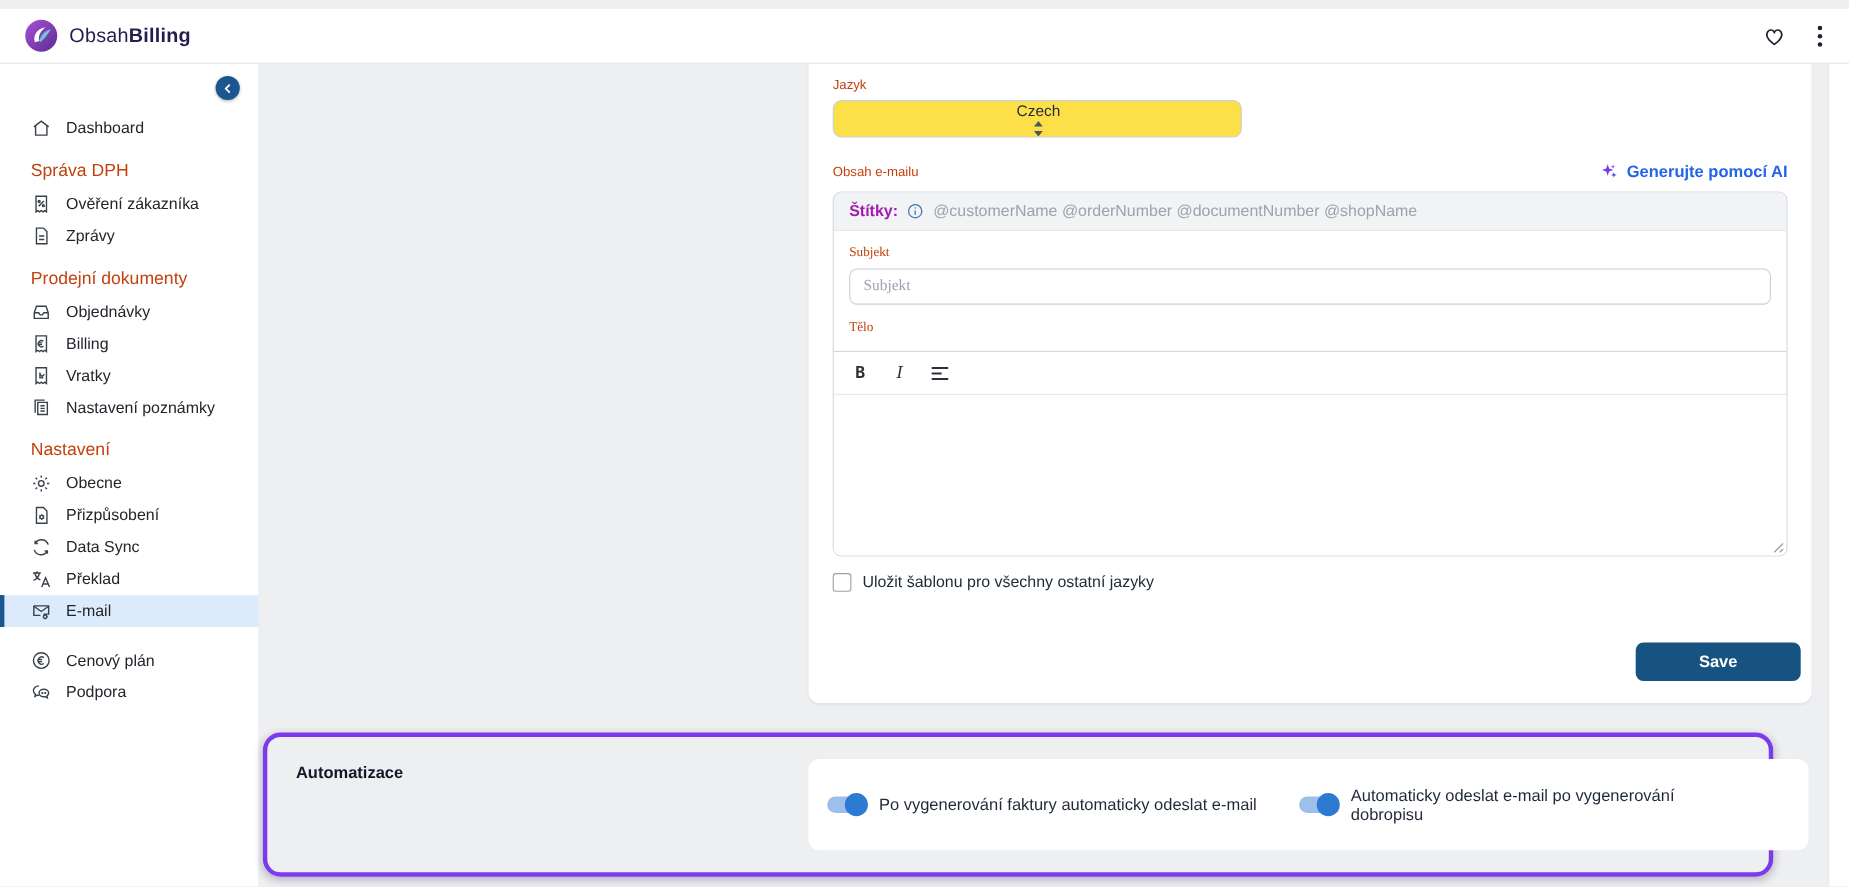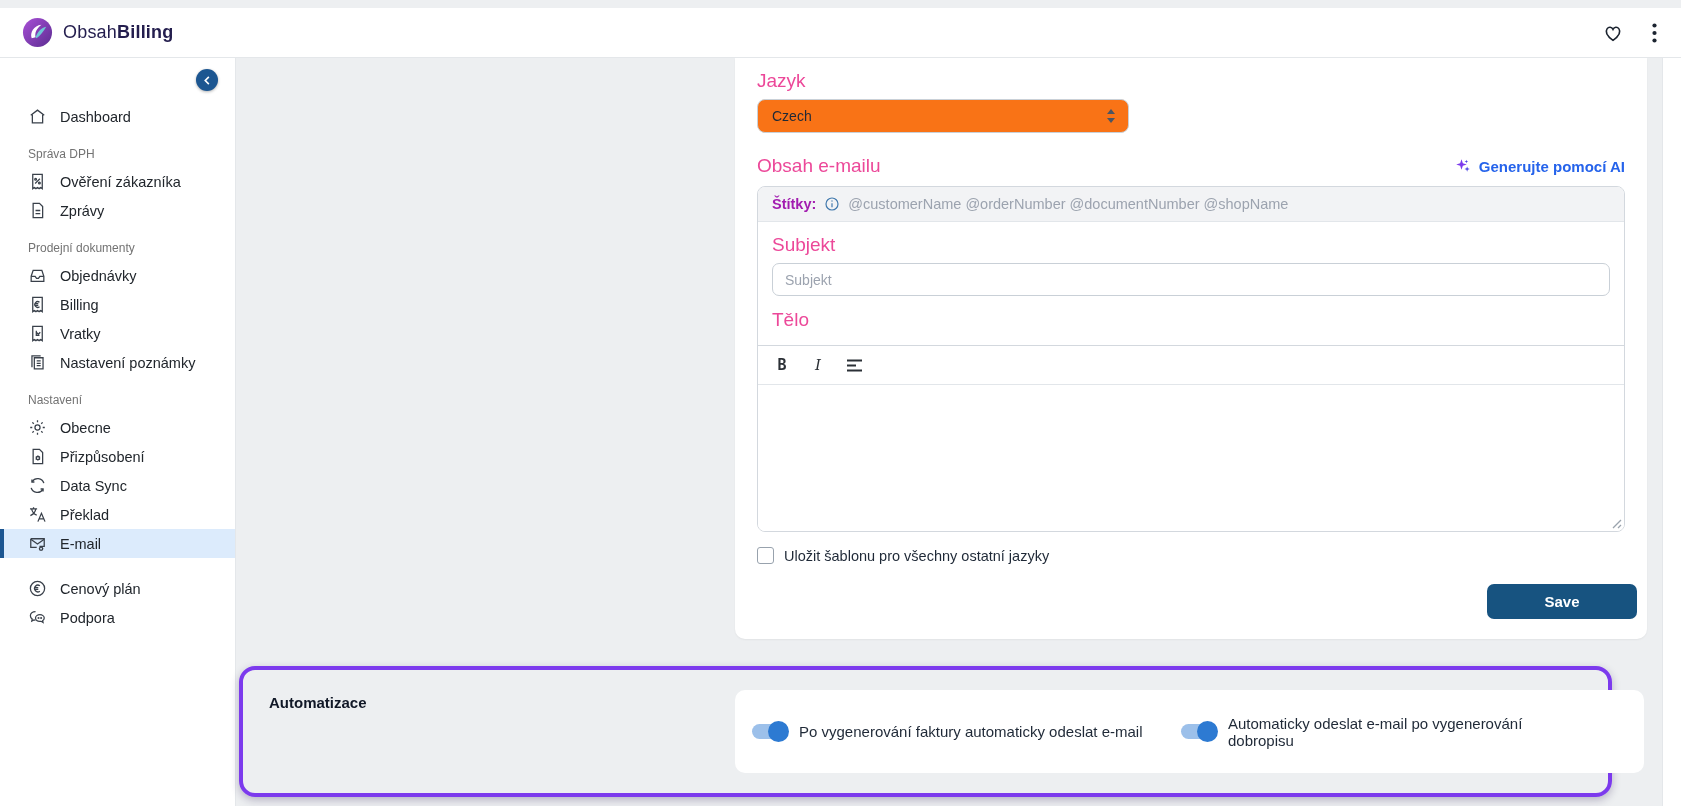--- a/index.html
+++ b/index.html
@@ -8,40 +8,40 @@
   .header { height:50px; background:#fff; border-bottom:1px solid #e4e7ea; display:flex; align-items:center; justify-content:space-between; padding:0 24px 0 22px; position:relative; z-index:5; }
   .brand { display:flex; align-items:center; gap:10px; }
   .brand-text { font-size:18px; color:#241e4e; letter-spacing:.2px; }
   .brand-text .bold { font-weight:bold; }
   .header-actions { display:flex; align-items:center; gap:28px; }
   .icon-btn { background:none; border:none; cursor:pointer; display:flex; align-items:center; color:#1c2430; }
 
   .app-row { display:flex; height:748px; }
   .sidebar { width:236px; background:#fff; border-right:1px solid #e4e7ea; position:relative; padding-top:44px; flex:0 0 236px; }
   .collapse-btn { position:absolute; top:11px; right:17px; width:22px; height:22px; border-radius:50%; background:#1c5691; color:#fff; border:none; display:flex; align-items:center; justify-content:center; cursor:pointer; box-shadow:0 1px 3px rgba(0,0,0,.3); }
-  .nav-section-title { font-size:12px; color:#737373; margin:16px 0 6px 28px; }
+  .nav-section-title { font-size:16px; color:#c2410c; margin:16px 0 6px 28px; }
   .nav-item { display:flex; align-items:center; gap:13px; padding:5px 8px 5px 28px; font-size:14.5px; color:#21262c; cursor:pointer; position:relative; min-height:26px; }
   .nav-item svg { flex:0 0 auto; color:#39404a; }
   .nav-item.selected { background:#dcebfc; }
   .nav-item.selected::before { content:""; position:absolute; left:0; top:0; bottom:0; width:4px; background:#1c5691; }
   .nav-gap { height:16px; }
 
   .content { position:relative; flex:1 1 auto; background:#edeff1; }
   .right-gutter { flex:0 0 19px; background:#fff; border-left:1px solid #e4e7ea; }
 
   .form-card { position:absolute; left:499px; top:0; width:912px; height:581px; background:#fff; border-radius:0 0 10px 10px; box-shadow:0 1px 2px rgba(0,0,0,.05); padding:12px 22px 0 22px; }
-  .field-label { font-size:19px; color:#ec4899; margin-bottom:7px; }
-  .select-box { width:372px; height:34px; border:1px solid #c9d0d7; border-radius:8px; background:#f97316; display:flex; align-items:center; justify-content:space-between; padding:0 12px 0 14px; font-size:14px; color:#1f2937; cursor:pointer; }
+  .field-label { font-size:12px; color:#c2410c; margin-bottom:7px; }
+  .select-box { width:372px; height:34px; border:1px solid #c9d0d7; border-radius:8px; background:#fde047; display:flex; align-items:center; justify-content:space-between; padding:0 12px 0 14px; font-size:14px; color:#1f2937; cursor:pointer;flex-direction:column; }
   .content-row { display:flex; align-items:center; justify-content:space-between; margin-top:22px; margin-bottom:9px; }
   .ai-link { display:flex; align-items:center; gap:7px; color:#2563eb; font-weight:bold; font-size:15px; cursor:pointer; background:none; border:none; }
   .panel { border:1px solid #d3d8de; border-radius:8px; overflow:hidden; background:#fff; }
   .tags-row { background:#f2f3f5; border-bottom:1px solid #e2e6ea; padding:9px 14px; display:flex; align-items:center; gap:8px; font-size:14.5px; }
   .tags-label { font-weight:bold; color:#a21caf; }
   .tags-text { color:#9ca3af; }
-  .panel-white { padding:12px 14px 14px 14px; }
+  .panel-white { padding:12px 14px 14px 14px;font-family:Liberation Serif, serif; }
   .subject-input { width:100%; height:33px; border:1px solid #c9d0d7; border-radius:7px; padding:0 12px; font-size:14px; color:#1f2937; font-family:inherit; outline:none; }
   .subject-input::placeholder { color:#9ca3af; }
   .body-label { margin-top:13px; margin-bottom:0; }
   .editor { border-top:1px solid #d3d8de; }
   .editor-toolbar { display:flex; align-items:center; gap:8px; padding:6px 10px; border-bottom:1px solid #e2e6ea; }
   .tb-btn { background:none; border:none; width:28px; height:26px; display:flex; align-items:center; justify-content:center; cursor:pointer; color:#2b3036; border-radius:4px; }
   .tb-bold { font-weight:bold; font-size:15px; font-family:"DejaVu Sans Mono",monospace; }
   .tb-italic { font-style:italic; font-size:15px; font-family:"DejaVu Serif",serif; }
   .editor-body { height:146px; position:relative; background:#fff; }
   .gripper { position:absolute; right:2px; bottom:2px; }

